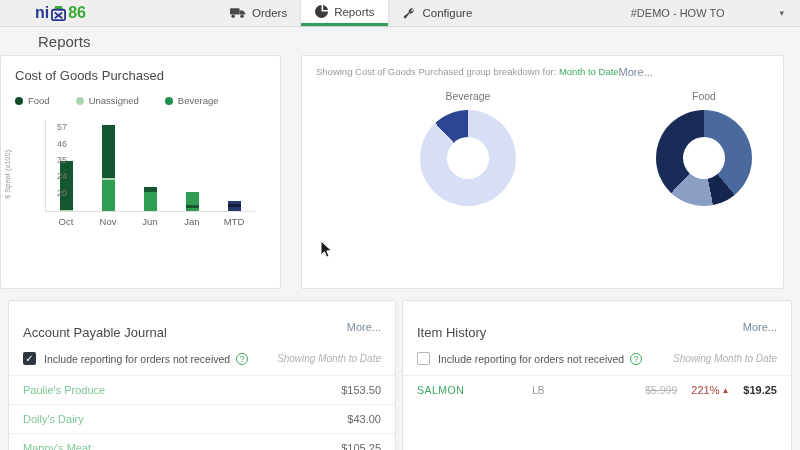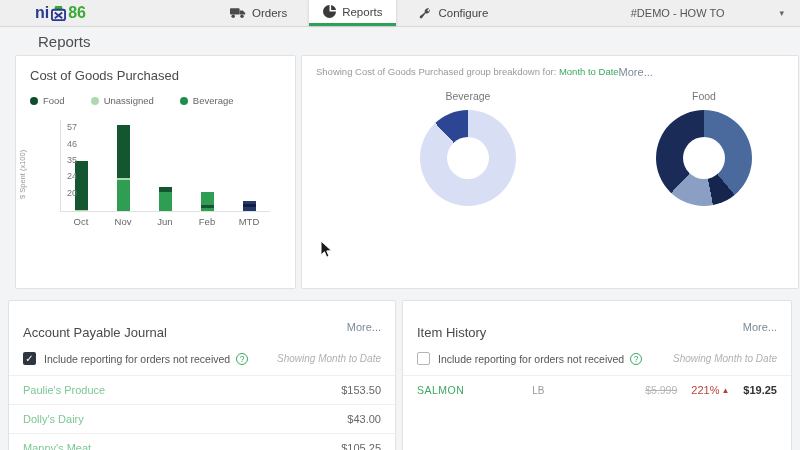--- a/index.html
+++ b/index.html
@@ -6,49 +6,49 @@
   html,body { width:800px; height:450px; overflow:hidden; }
   body { position:relative; background:#f3f4f5; font-family:"Liberation Sans",sans-serif; color:#555; }
 
   
   .nav { position:absolute; top:0; left:0; width:800px; height:27px; background:#efefef;
          border-bottom:1px solid #d9d9d9; display:flex; align-items:stretch; }
   .logo { display:flex; align-items:center; gap:1px; padding-left:35px; font-size:16px; font-weight:bold; }
   .logo .ni { color:#2b3990; letter-spacing:0; }
   .logo .n86 { color:#3aaa35; }
   .logo svg { margin:0 1px; }
-  .tabs { display:flex; margin-left:130px;gap:8px; }
+  .tabs { display:flex; margin-left:130px; }
   .tab { display:flex; align-items:center; gap:6px; padding:0 14px; font-size:11.5px; color:#444; cursor:pointer; }
   .tab.active { background:#fff; border-bottom:3px solid #2ea05a; box-shadow:0 0 3px rgba(0,0,0,.15); }
   .tab svg { flex:0 0 auto; }
   .account { margin-left:auto; display:flex; align-items:center; gap:55px; padding-right:16px;
              font-size:11px; color:#555; cursor:pointer; }
   .caret { font-size:9px; color:#666; }
 
   
   .page-title { position:absolute; top:33px; left:38px; font-size:15px; color:#4d4d4d; }
 
   
   .card { background:#fff; border:1px solid #e2e2e2; border-radius:2px; }
-  .row-top { position:absolute; top:55px; left:15px; width:784px; height:234px; display:flex; gap:5px; }
+  .row-top { position:absolute; top:55px; left:0; width:784px; height:234px; display:flex; gap:20px; }
   .row-bottom { position:absolute; top:300px; left:8px; width:784px; height:170px; display:flex; gap:6px; }
 
   
   .cogs { width:281px; position:relative; }
   .cogs-title { padding:12px 12px 2px 14px; font-size:13px; color:#4a4a4a; }
   .legend { display:flex; gap:26px; padding:10px 0 0 14px; }
   .legend-item { display:flex; align-items:center; gap:5px; font-size:9.5px; color:#666; }
   .dot { width:8px; height:8px; border-radius:50%; }
 
   .bar-chart { position:relative; height:152px; margin-top:4px; }
   .ylab { position:absolute; left:2px; top:18px; height:92px; width:12px; font-size:7.5px; color:#999;
           writing-mode:vertical-rl; transform:rotate(180deg); text-align:center; }
   .plot { position:absolute; left:44px; top:10px; width:210px; height:92px;
           border-left:1px solid #e0e0e0; border-bottom:1px solid #e0e0e0; }
-  .ytick { position:absolute; right:213px; width:20px; text-align:center; font-size:9px; color:#777; }
+  .ytick { position:absolute; right:213px; width:20px; text-align:right; font-size:9px; color:#777; }
   .bars { position:absolute; left:0; bottom:0; width:100%; height:100%; display:flex;
           justify-content:space-around; align-items:flex-end; }
   .bar-col { width:13px; display:flex; flex-direction:column-reverse; }
   .xlabels { position:absolute; left:44px; top:106px; width:210px; display:flex; justify-content:space-around; }
   .xlabels div { font-size:9.5px; color:#666; width:30px; text-align:center; }
 
   
   .donut-panel { flex:1; position:relative; }
   .dp-header { display:flex; justify-content:flex-start; padding:10px 14px 0 14px; }
   .dp-showing { font-size:9.5px; color:#999; }
@@ -183,21 +183,21 @@
           <div class="ytick" style="top: 77.7097px;">20</div>
           <div class="ytick" style="top: 61.3871px;">24</div>
           <div class="ytick" style="top: 45.0645px;">35</div>
           <div class="ytick" style="top: 28.7419px;">46</div>
           <div class="ytick" style="top: 12.4194px;">57</div>
         </div>
       <div class="xlabels">
           <div>Oct</div>
           <div>Nov</div>
           <div>Jun</div>
-          <div>Feb</div>
+          <div>Jan</div>
           <div>MTD</div>
         </div>
     </div>
   </div>
 
   <div class="card donut-panel">
     <div class="dp-header">
       <div class="dp-showing">
         <span>Showing Cost of Goods Purchased group breakdown for:</span>
         <span class="lnk">Month to Date</span>

